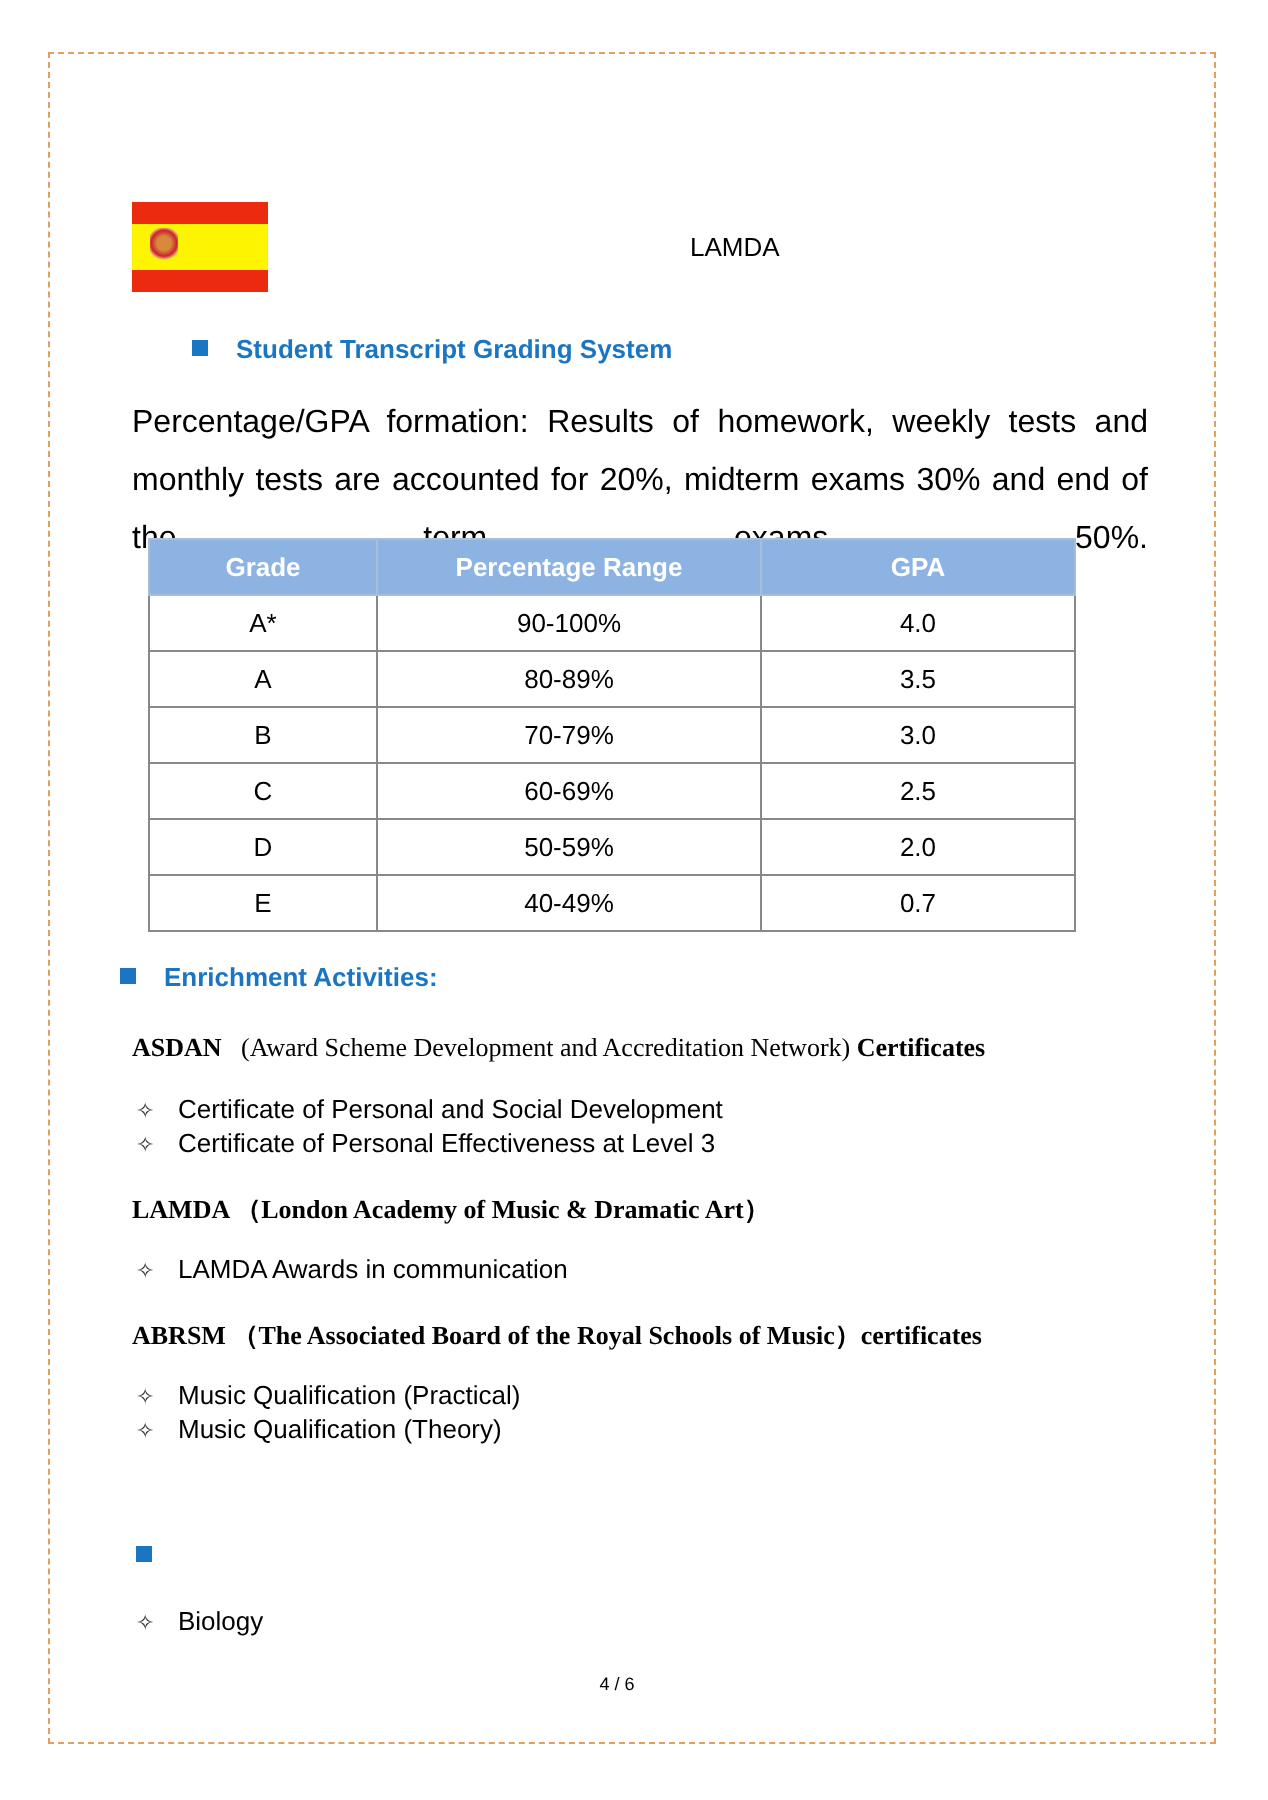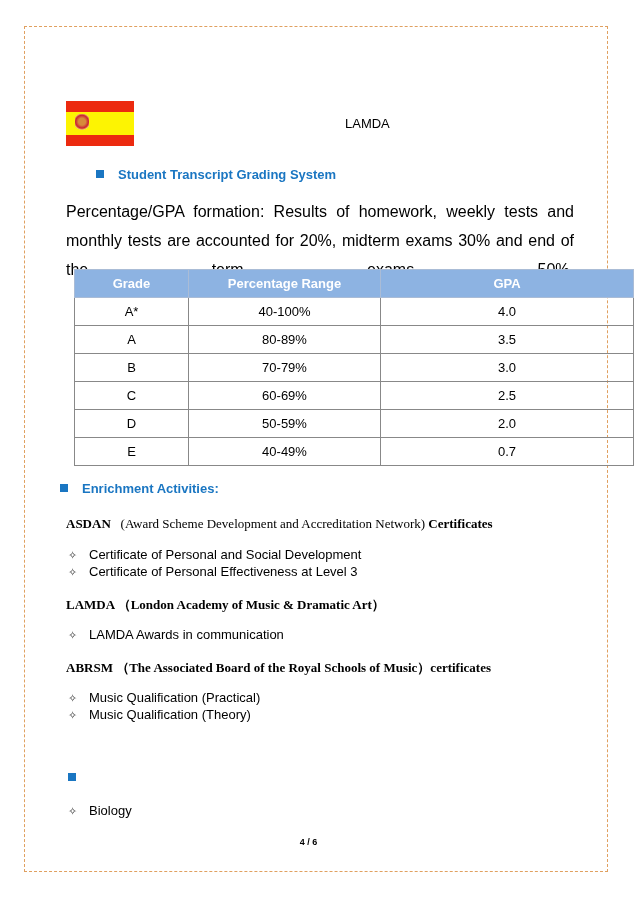--- a/index.html
+++ b/index.html
@@ -12,32 +12,32 @@
   .flag .yel { height:23px; background:#fdf402; position:relative; }
   .flag .crest { position:absolute; left:9px; top:2px; width:14px; height:17px;
          background:radial-gradient(circle at 50% 45%, #d88a3a 30%, #c23 55%, #f4d060 70%, transparent 72%); }
   .school { position:absolute; left:345px; top:116px; font-size:13px; }
   .sec-heading { position:absolute; font-weight:bold; color:#1a76c2; font-size:13px; }
   .sec-heading .sq { display:inline-block; width:8px; height:8px; background:#1a76c2;
          margin-right:14px; vertical-align:1px; }
   .para { position:absolute; left:66px; top:197px; width:508px; font-size:16px;
          line-height:29px; text-align:justify; }
   .para::after { content:""; display:inline-block; width:100%; }
-  table { position:absolute; left:74px; top:269px; width:560px; border-collapse:collapse;
+  table { position:absolute; left:74px; top:269px; width:464px; border-collapse:collapse;
          font-size:13px; }
   th { background:#8db3e2; color:#fff; font-weight:bold; height:25px; border:1px solid #aabcd6; }
   td { height:25px; text-align:center; border:1px solid #888; }
   th:nth-child(1), td:nth-child(1) { width:111px; }
   th:nth-child(2), td:nth-child(2) { width:189px; }
   .line { position:absolute; font-size:13px;font-family:Liberation Serif, serif; }
   .bold { font-weight:bold; }
   .item { position:absolute; left:68px; font-size:13px; }
   .item .dia { display:inline-block; width:21px; font-size:11px; color:#333; }
   .pageno { position:absolute; left:0; width:617px; top:837px; text-align:center;
-         font-size:9px; font-weight:bold; }
+         font-size:9px; font-weight:normal; }
 </style>
 </head>
 <body>
 
 <div class="page-border"></div>
 
 <div class="flag">
   <div class="red"></div>
     <div class="yel">
       <div class="crest"></div>
@@ -56,21 +56,21 @@
   <thead>
       <tr>
     <th>Grade</th>
     <th>Percentage Range</th>
     <th>GPA</th>
   </tr>
     </thead>
   <tbody id="tbody">
       <tr>
         <td>A*</td>
-        <td>40-100%</td>
+        <td>90-100%</td>
         <td>4.0</td>
       </tr>
       <tr>
         <td>A</td>
         <td>80-89%</td>
         <td>3.5</td>
       </tr>
       <tr>
         <td>B</td>
         <td>70-79%</td>

